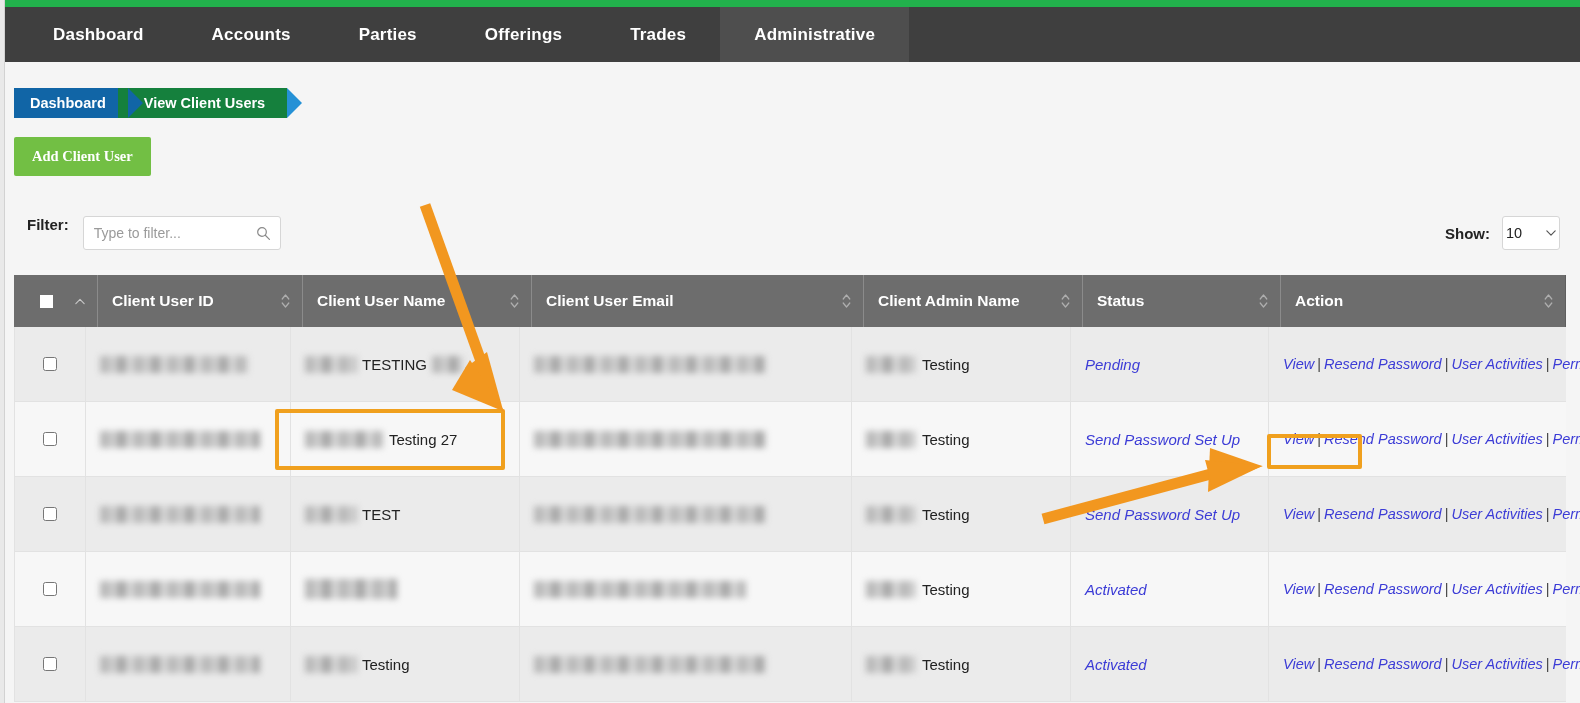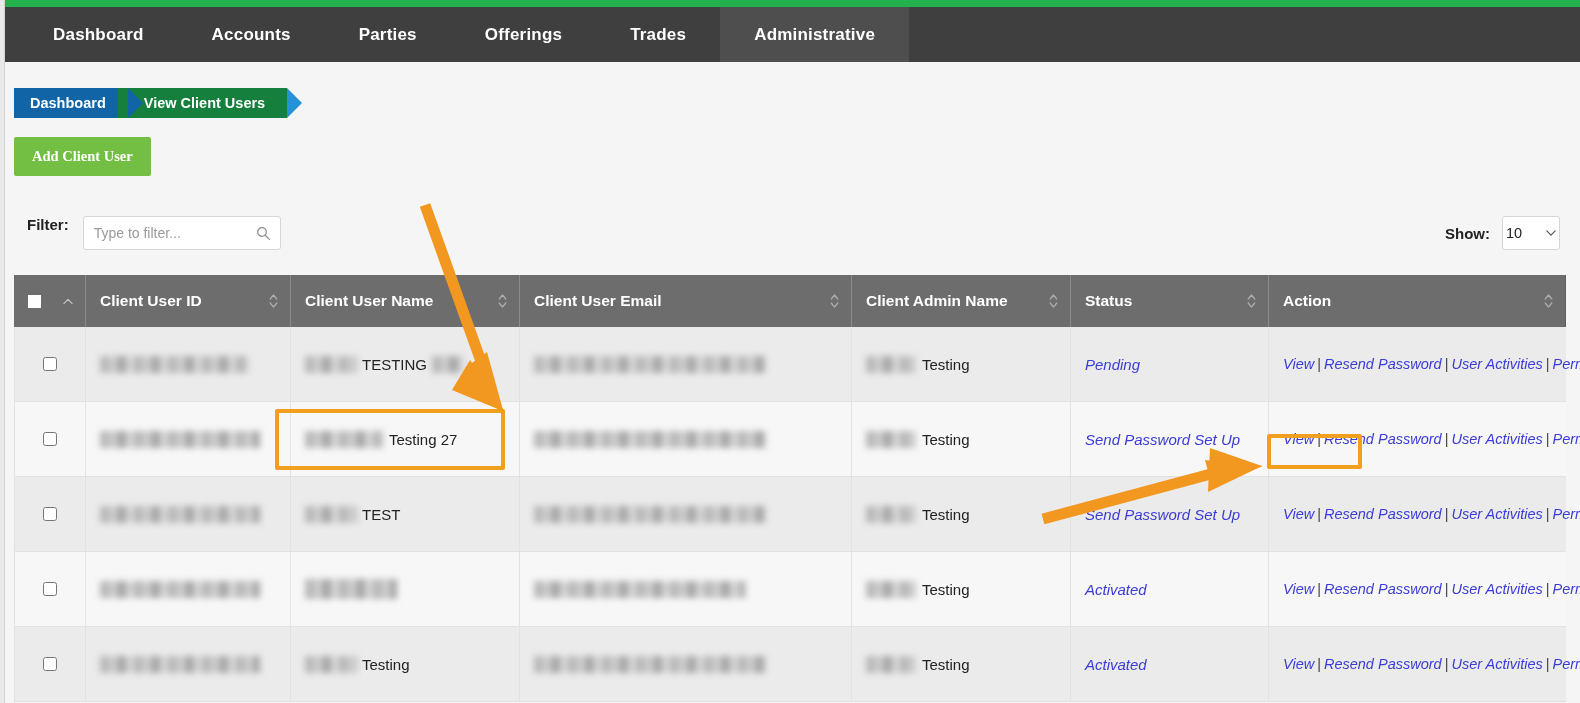--- a/index.html
+++ b/index.html
@@ -86,20 +86,21 @@
     display: flex; align-items: center; justify-content: center;
     font-size: 14.5px; color: #222; cursor: pointer; gap: 24px;
   }
   .chev { width: 10px; height: 6px; }
 
   
   .table { position: absolute; top: 275px; left: 14px; width: 1552px; }
   .thead {
     display: flex; background: #6d6d6d; height: 52px; align-items: flex-start;
     border-right: 1px solid #5f5f5f;
+    padding-left: 12px;
   }
   .th {
     height: 52px; display: flex; align-items: center; justify-content: space-between;
     color: #fff; font-size: 15.5px; font-weight: bold;
     border-left: 1px solid #8b8b8b; padding: 0 12px 0 14px;
   }
   .th:first-child { border-left: none; }
   .sort-ico { width: 9px; height: 16px; opacity: .55; flex: 0 0 auto; }
   .hdr-check {
     width: 13px; height: 13px; background: #fff; display: inline-block;

